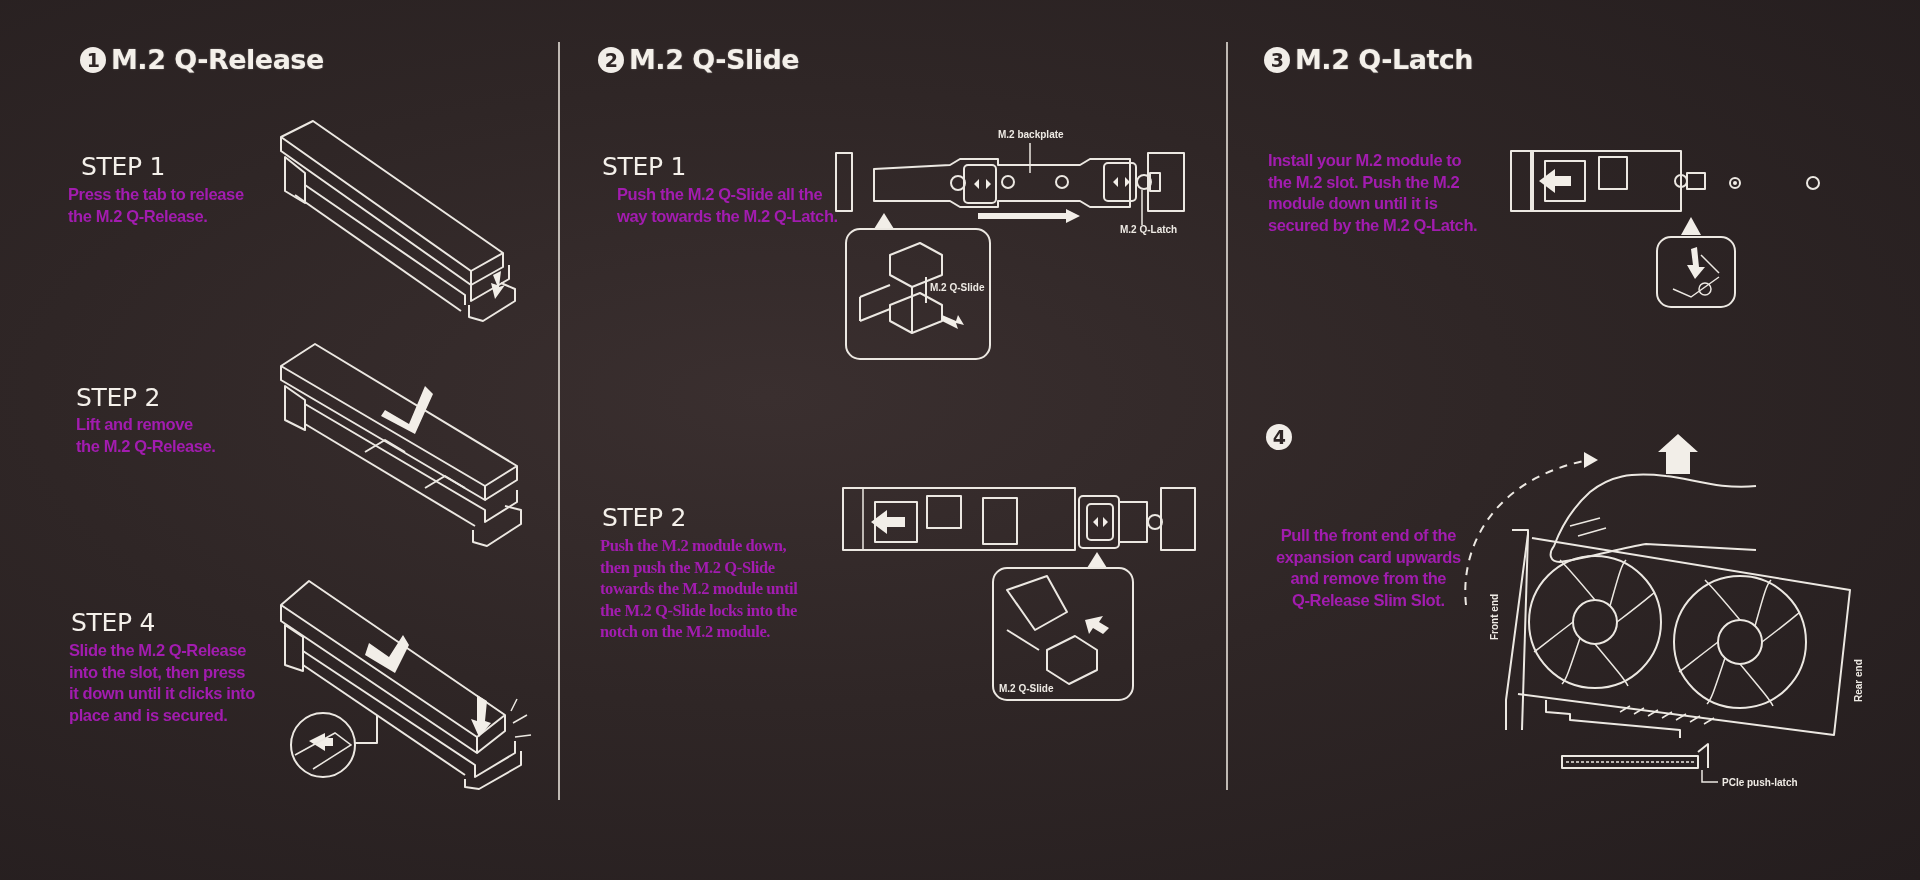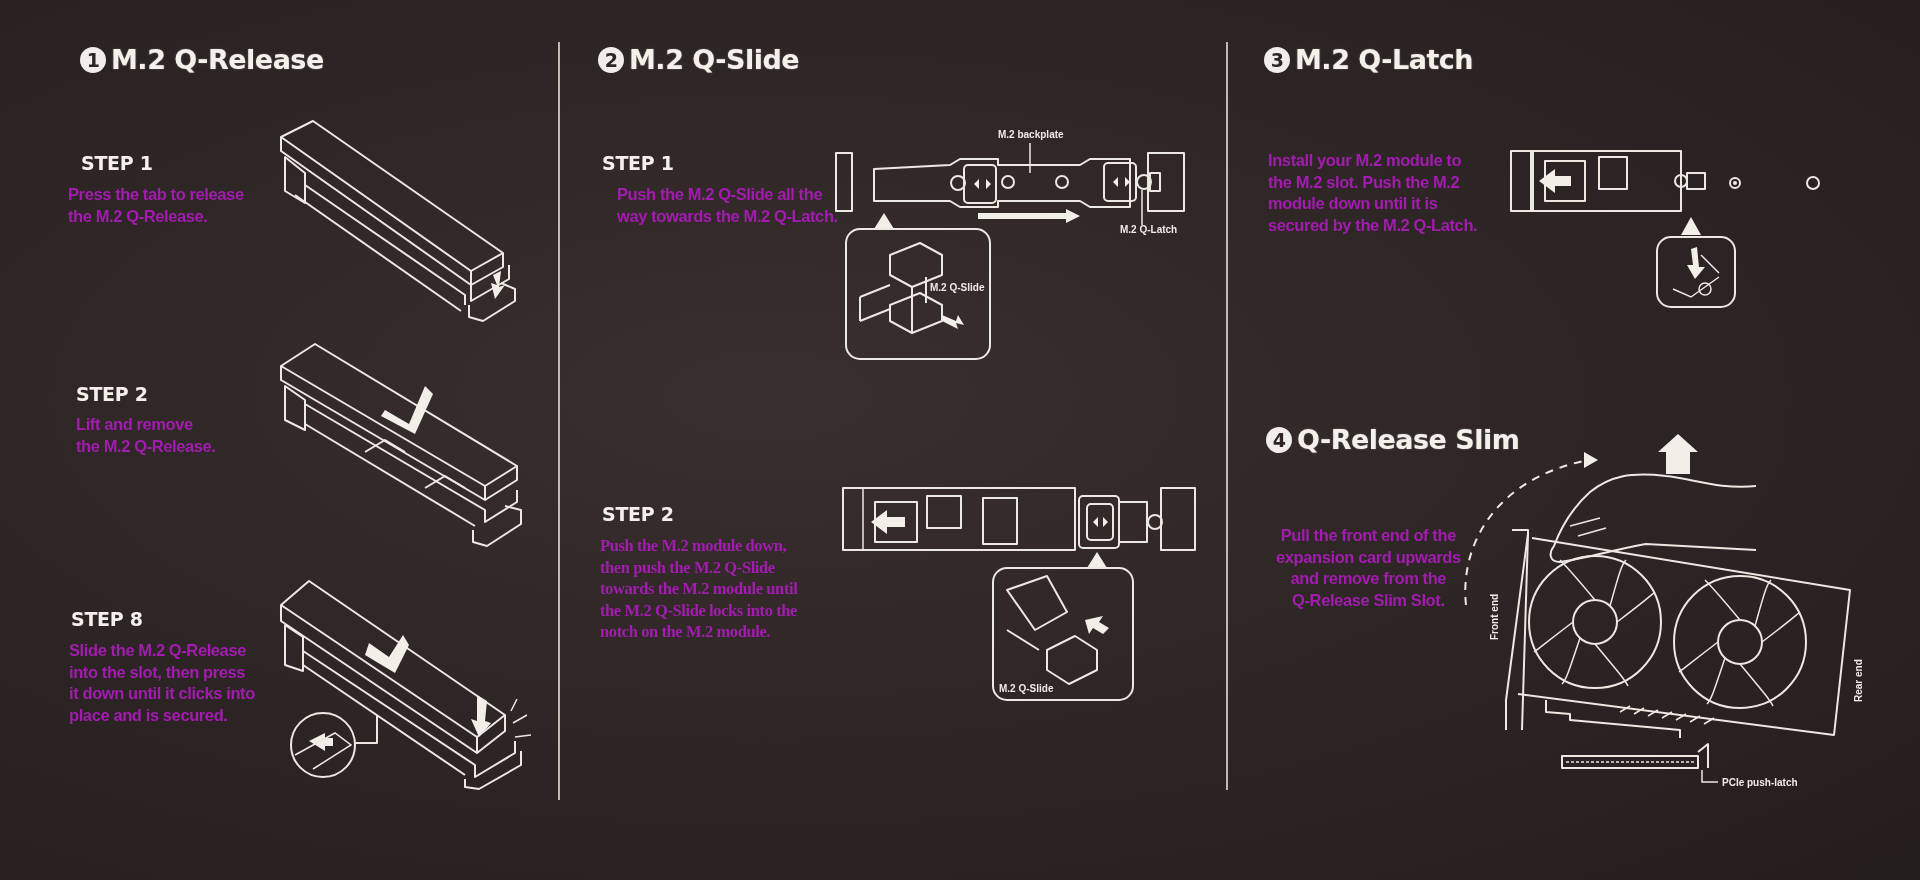--- a/index.html
+++ b/index.html
@@ -13,21 +13,21 @@
     font-family:"DejaVu Sans", sans-serif; font-weight:bold; font-size:27px;
     color:#f4f0ea; letter-spacing:-0.5px; display:flex; align-items:center; white-space:nowrap;
     text-shadow:0 0 2px rgba(255,255,255,0.35);
   }
   .num {
     display:inline-flex; align-items:center; justify-content:center;
     width:26px; height:26px; border-radius:50%; background:#f1ede8; color:#2e2525;
     font-size:19px; font-weight:bold; margin-right:5px;
   }
   .step-label {
-    font-family:"DejaVu Sans", sans-serif; font-weight:bold; font-size:19px; color:#f4f0ea;
+    font-family:"DejaVu Sans", sans-serif; font-weight:normal; font-size:25px; color:#f4f0ea;
     letter-spacing:-0.3px;
   }
   .desc {
     font-family:"Liberation Sans", sans-serif; font-weight:bold; font-size:16.5px; line-height:21.5px;
     color:#a21caf; letter-spacing:-0.4px; white-space:pre-line;
   }
   .divider { position:absolute; width:2px; background:#d9d4cd; opacity:0.85; }
   .lbl { font-family:"Liberation Sans", sans-serif; font-weight:bold; font-size:10px; fill:#eeeae4; }
   svg .ln { fill:none; stroke:#ece8e2; stroke-width:2; stroke-linejoin:round; }
   svg .th { fill:none; stroke:#ece8e2; stroke-width:1.5; }
@@ -45,21 +45,21 @@
 </div>
 
 <div class="abs step-label" style="left:81px; top:152px;">STEP 1</div>
 <div class="abs desc" style="left:68px; top:184px;">Press the tab to release
 the M.2 Q-Release.</div>
 
 <div class="abs step-label" style="left:76px; top:383px;">STEP 2</div>
 <div class="abs desc" style="left:76px; top:414px;">Lift and remove
 the M.2 Q-Release.</div>
 
-<div class="abs step-label" style="left:71px; top:608px;">STEP 8</div>
+<div class="abs step-label" style="left:71px; top:608px;">STEP 4</div>
 <div class="abs desc" style="left:69px; top:640px;">Slide the M.2 Q-Release
 into the slot, then press
 it down until it clicks into
 place and is secured.</div>
 
 <svg class="abs" style="left:265px; top:115px;" width="260" height="210" viewBox="0 0 260 210">
   <path class="ln" d="M16 22 L48 6 L238 138 L206 156 Z"></path>
   <path class="ln" d="M16 22 L16 36 L206 170 L206 156"></path>
   <path class="ln" d="M206 170 L238 152 L238 138"></path>
   <path class="ln" d="M20 42 L20 76 L40 88 L40 58 Z"></path>
@@ -188,21 +188,20 @@
   <circle class="ln" cx="308" cy="38" r="6"></circle>
   <path class="fw" d="M186 72 L176 90 L196 90 Z"></path>
   <rect class="ln" x="152" y="92" width="78" height="70" rx="14"></rect>
   <path class="fw" d="M186 104 l6 -2 l2 20 l6 0 l-10 12 l-8 -14 l6 0 z"></path>
   <path class="th" d="M168 144 L186 152 L214 132 M196 110 L214 128"></path>
   <circle class="th" cx="200" cy="144" r="6"></circle>
 </svg>
 
 <div class="abs title" style="left:1266px; top:424px;">
   <span class="num">4</span>
-  <span>Q-Release Slim</span>
 </div>
 <div class="abs desc" style="left:1276px; top:525px;text-align:center;">Pull the front end of the
 expansion card upwards
 and remove from the
 Q-Release Slim Slot.</div>
 
 <svg class="abs" style="left:1450px; top:430px;" width="420" height="370" viewBox="0 0 420 370">
 
   <path class="ln" d="M16 175 C10 120 40 50 138 30" stroke-dasharray="8 7"></path>
   <path class="fw" d="M134 22 L148 30 L134 38 Z"></path>

